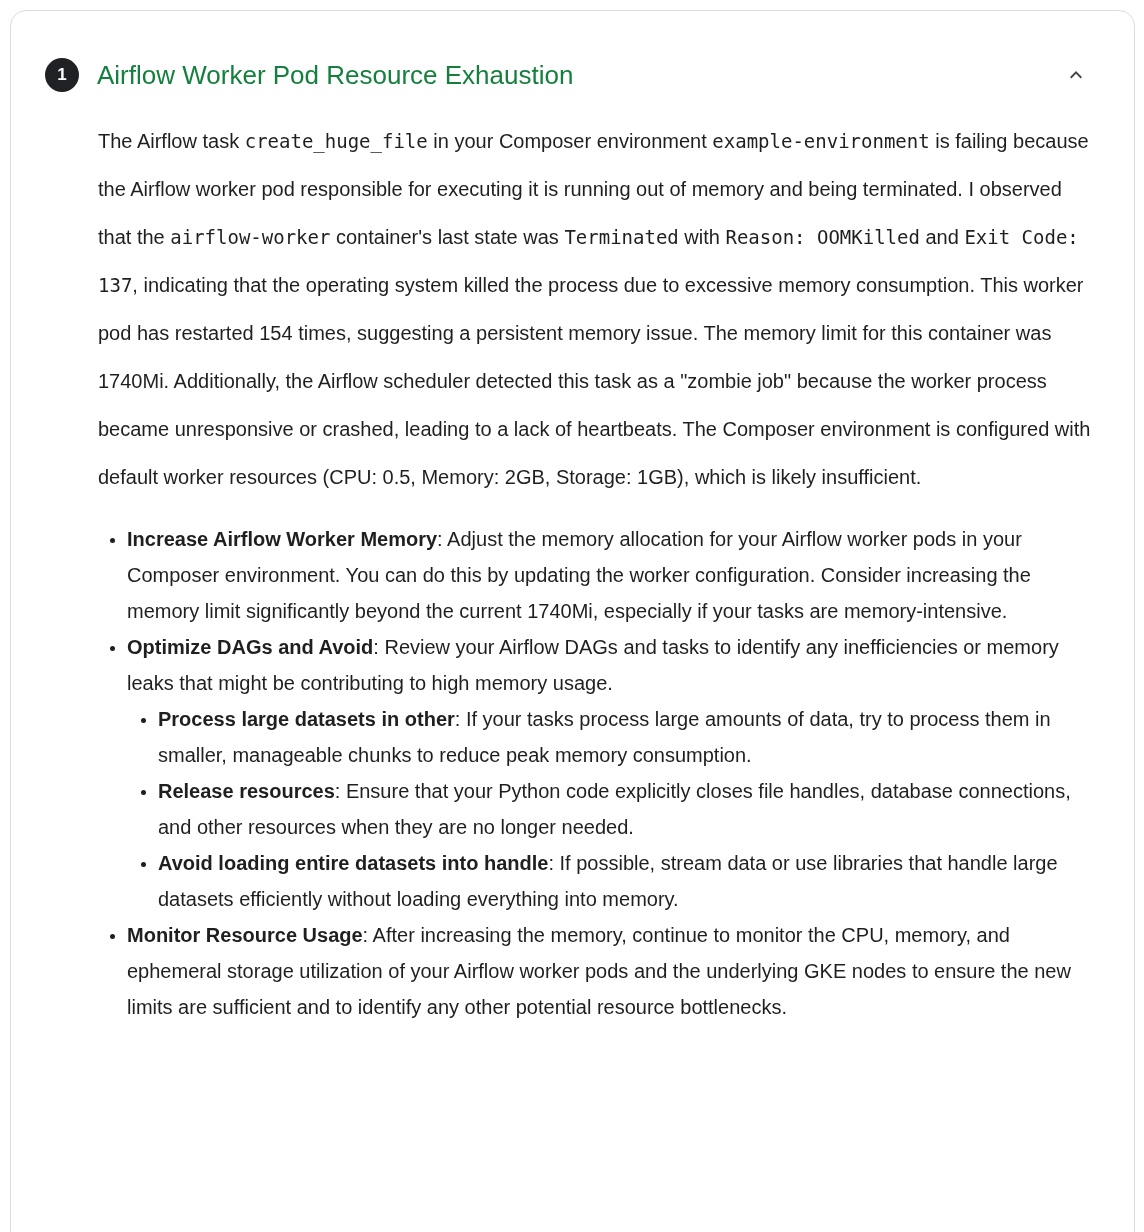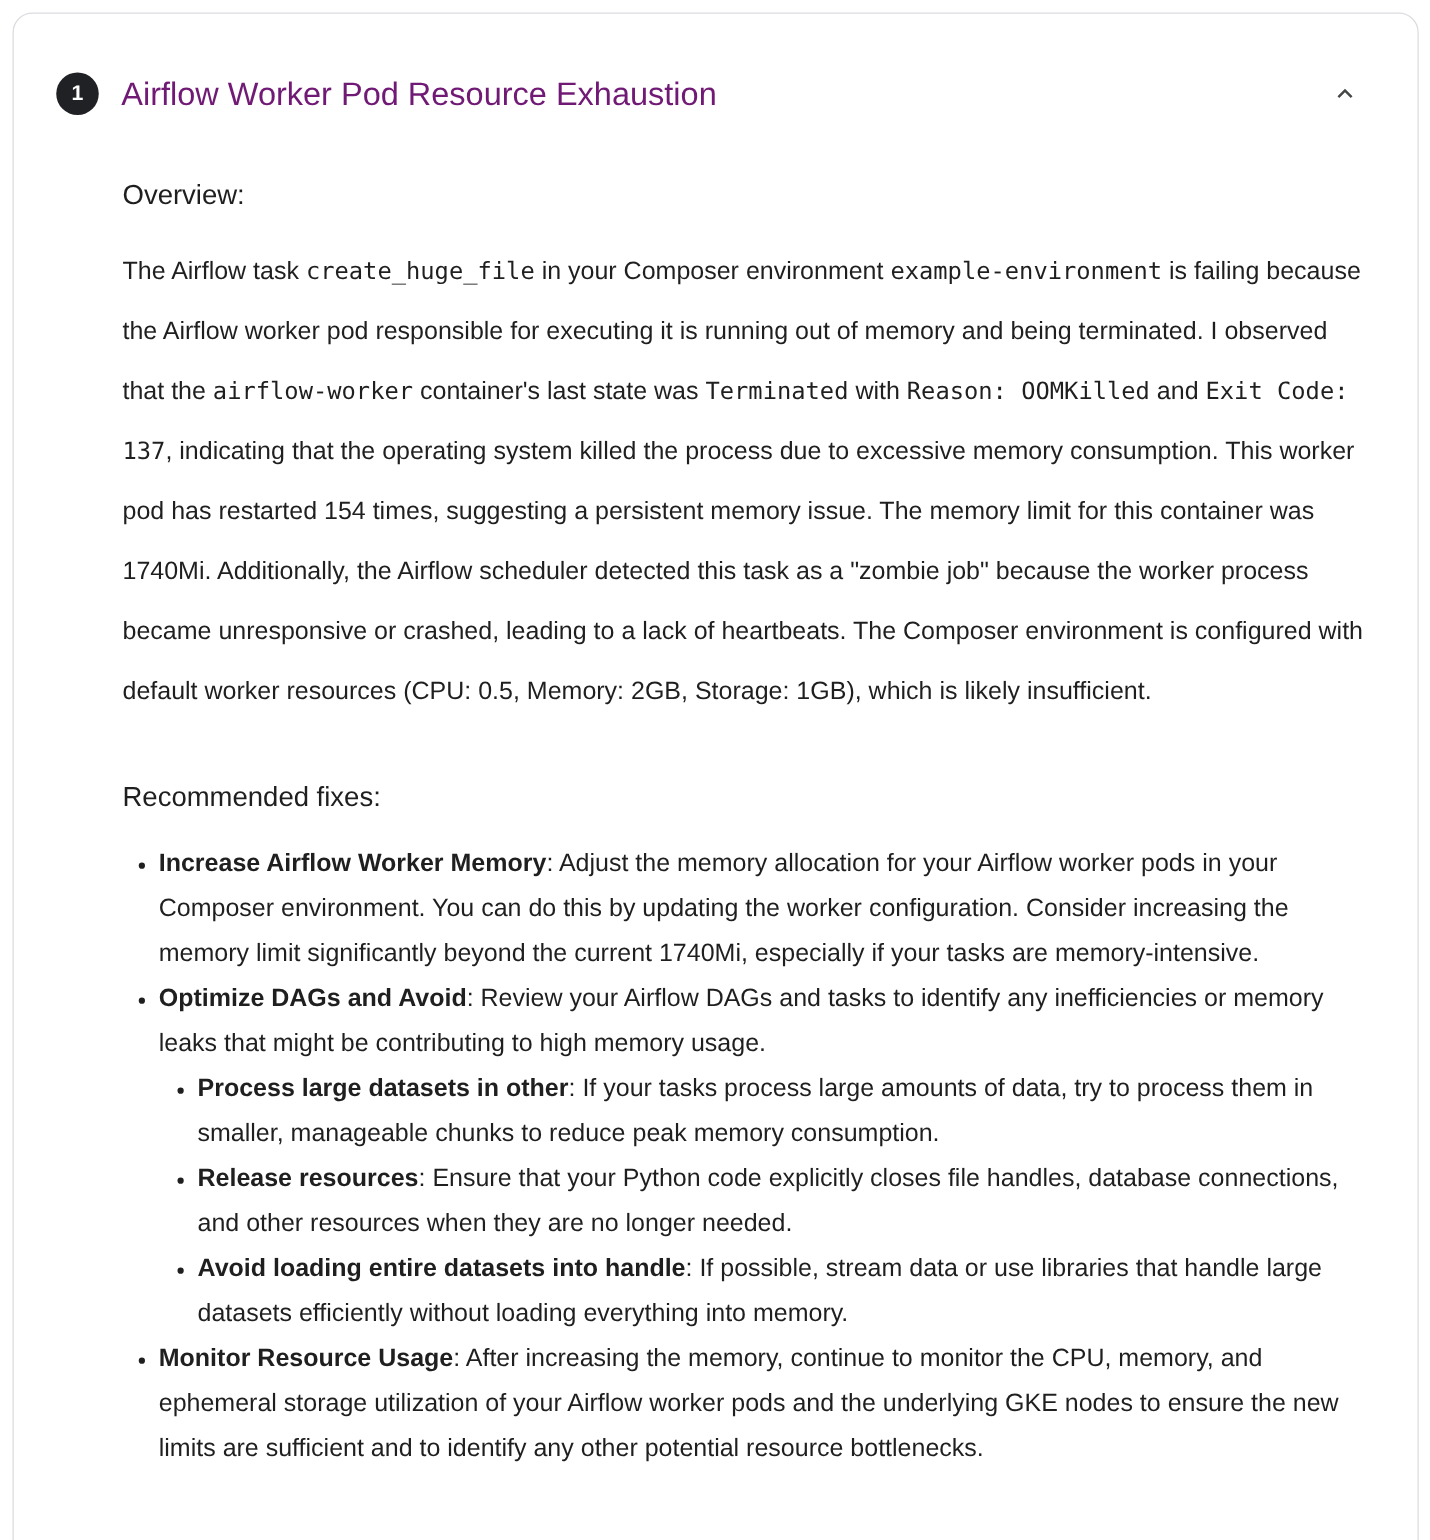--- a/index.html
+++ b/index.html
@@ -43,21 +43,21 @@
     display: flex;
     align-items: center;
     justify-content: center;
     flex: 0 0 auto;
   }
 
   .title {
     flex: 1 1 auto;
     font-size: 26px;
     font-weight: 400;
-    color: #701a75;
+    color: #15803d;
     letter-spacing: 0;
     line-height: 34px;
   }
 
   .collapse-btn {
     width: 40px;
     height: 40px;
     border: none;
     background: transparent;
     display: flex;
@@ -131,25 +131,23 @@
     <h2 class="title">Airflow Worker Pod Resource Exhaustion</h2>
     <button class="collapse-btn" aria-label="Collapse">
       <svg width="24" height="24" viewBox="0 0 24 24">
         <path d="M12 8l-6 6 1.41 1.41L12 10.83l4.59 4.58L18 14z" fill="#444746"></path>
       </svg>
     </button>
   </div>
 
   <div class="card-body">
 
-    <h3 class="section-heading">Overview:</h3>
 
     <p class="overview-paragraph"><span>The Airflow task </span><span class="code">create_huge_file</span><span> in your Composer environment </span><span class="code">example-environment</span><span> is failing because the Airflow worker pod responsible for executing it is running out of memory and being terminated. I observed that the </span><span class="code">airflow-worker</span><span> container's last state was </span><span class="code">Terminated</span><span> with </span><span class="code">Reason: OOMKilled</span><span> and </span><span class="code">Exit Code: 137</span><span>, indicating that the operating system killed the process due to excessive memory consumption. This worker pod has restarted 154 times, suggesting a persistent memory issue. The memory limit for this container was 1740Mi. Additionally, the Airflow scheduler detected this task as a "zombie job" because the worker process became unresponsive or crashed, leading to a lack of heartbeats. The Composer environment is configured with default worker resources (CPU: 0.5, Memory: 2GB, Storage: 1GB), which is likely insufficient.</span></p>
 
-    <h3 class="section-heading">Recommended fixes:</h3>
 
     <ul class="fixes-list">
       <li><span class="lead">Increase Airflow Worker Memory</span><span>: Adjust the memory allocation for your Airflow worker pods in your Composer environment. You can do this by updating the worker configuration. Consider increasing the memory limit significantly beyond the current 1740Mi, especially if your tasks are memory-intensive.</span></li>
 
       <li><span class="lead">Optimize DAGs and Avoid</span><span>: Review your Airflow DAGs and tasks to identify any inefficiencies or memory leaks that might be contributing to high memory usage.</span>
         <ul>
           <li><span class="lead">Process large datasets in other</span><span>: If your tasks process large amounts of data, try to process them in smaller, manageable chunks to reduce peak memory consumption.</span></li>
           <li><span class="lead">Release resources</span><span>: Ensure that your Python code explicitly closes file handles, database connections, and other resources when they are no longer needed.</span></li>
           <li><span class="lead">Avoid loading entire datasets into handle</span><span>: If possible, stream data or use libraries that handle large datasets efficiently without loading everything into memory.</span></li>
         </ul>

